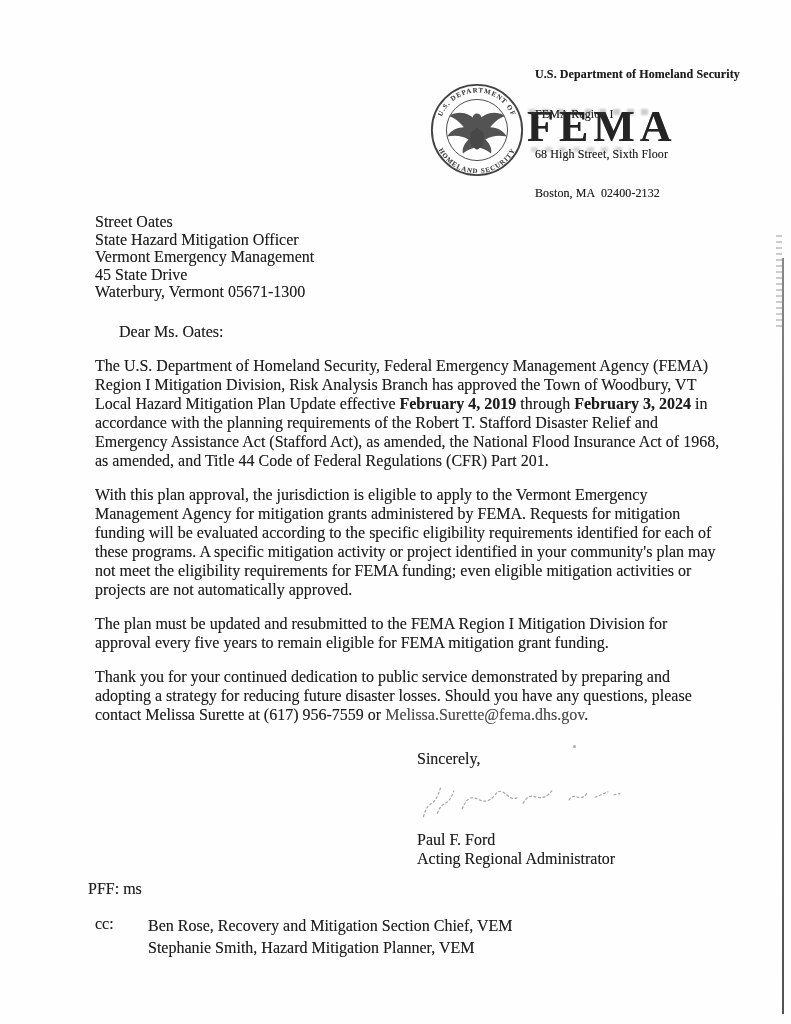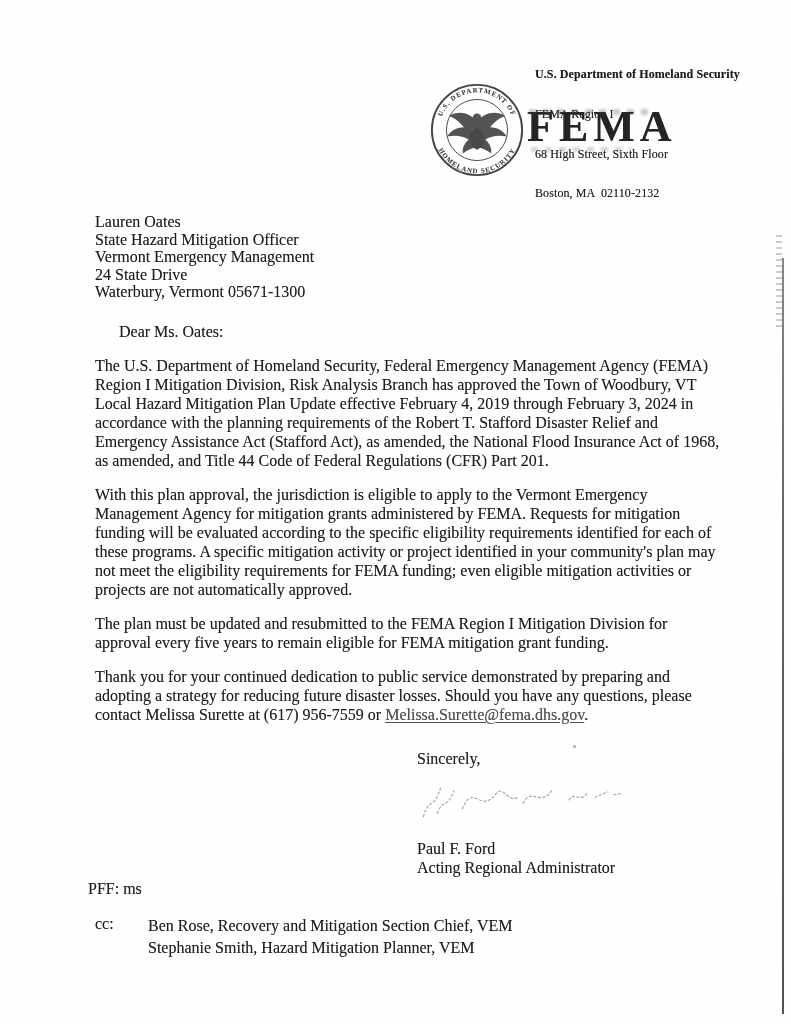--- a/index.html
+++ b/index.html
@@ -57,41 +57,40 @@
   .letter-body {
     position: absolute;
     left: 95px; top: 213px;
     width: 627px;
     font-size: 16px;
     line-height: 19px;
   }
   .recipient div { line-height: 17.5px; }
   .salutation { margin-top: 21px; margin-left: 24px; }
   .para { margin-top: 15px; text-align: left; }
-  .para b { font-weight: normal; margin-top: 48px; }
+  .para b { font-weight: bold; margin-top: 48px; }
   .email-link {
     color: #4f4f4f;
-    text-decoration: underline;
     text-underline-offset: 2px;
   }
 
   
   .signature-block {
     position: absolute;
     left: 417px; top: 749px;
     font-size: 16px;
     line-height: 19px;
   }
   .sig-scribble {
     margin-top: 4px;
     width: 220px; height: 50px;
     opacity: 0.8;
     transform: rotate(-1.5deg);
   }
-  .sig-name { margin-top: 13px; }
+  .sig-name { margin-top: 4px; }
   .ink-spot {
     position: absolute;
     left: 573px; top: 745px;
     width: 3px; height: 3px;
     border-radius: 50%;
     background: #777;
     opacity: 0.6;
   }
 
   
@@ -129,21 +128,21 @@
 </style>
 </head>
 <body>
 
 <div class="page">
 
   <div class="agency-block">
     <div class="agency-line-1">U.S. Department of Homeland Security</div>
     <div>FEMA Region I</div>
     <div>68 High Street, Sixth Floor</div>
-    <div>Boston, MA  02110-2132</div>
+    <div>Boston, MA  02400-2132</div>
   </div>
 
   <div class="seal-wrap">
     <svg viewBox="0 0 100 100">
       <circle cx="50" cy="50" r="48" fill="none" stroke="#2e2e2e" stroke-width="2"></circle>
       <circle cx="50" cy="50" r="32.5" fill="none" stroke="#2e2e2e" stroke-width="1"></circle>
       <defs>
         <path id="arcTop" d="M 10,50 A 40,40 0 0 1 90,50"></path>
         <path id="arcBot" d="M 4,50 A 46,46 0 0 0 96,50"></path>
       </defs>
@@ -160,24 +159,24 @@
       </g>
     </svg>
   </div>
 
   <div class="fema-wordmark">FEMA</div>
   <div class="smudge smudge-top"></div>
   <div class="smudge smudge-bottom"></div>
 
   <div class="letter-body">
     <div class="recipient">
-      <div>Lauren Oates</div>
+      <div>Street Oates</div>
       <div>State Hazard Mitigation Officer</div>
       <div>Vermont Emergency Management</div>
-      <div>24 State Drive</div>
+      <div>45 State Drive</div>
       <div>Waterbury, Vermont 05671-1300</div>
     </div>
 
     <div class="salutation">Dear Ms. Oates:</div>
 
     <p class="para"><span>The U.S. Department of Homeland Security, Federal Emergency Management Agency (FEMA) Region I Mitigation Division, Risk Analysis Branch has approved the Town of Woodbury, VT Local Hazard Mitigation Plan Update effective </span><b>February 4, 2019</b><span> through </span><b>February 3, 2024</b><span> in accordance with the planning requirements of the Robert T. Stafford Disaster Relief and Emergency Assistance Act (Stafford Act), as amended, the National Flood Insurance Act of 1968, as amended, and Title 44 Code of Federal Regulations (CFR) Part 201.</span></p>
 
     <p class="para">With this plan approval, the jurisdiction is eligible to apply to the Vermont Emergency Management Agency for mitigation grants administered by FEMA.  Requests for mitigation funding will be evaluated according to the specific eligibility requirements identified for each of these programs. A specific mitigation activity or project identified in your community's plan may not meet the eligibility requirements for FEMA funding; even eligible mitigation activities or projects are not automatically approved.</p>
 
     <p class="para">The plan must be updated and resubmitted to the FEMA Region I Mitigation Division for approval every five years to remain eligible for FEMA mitigation grant funding.</p>

